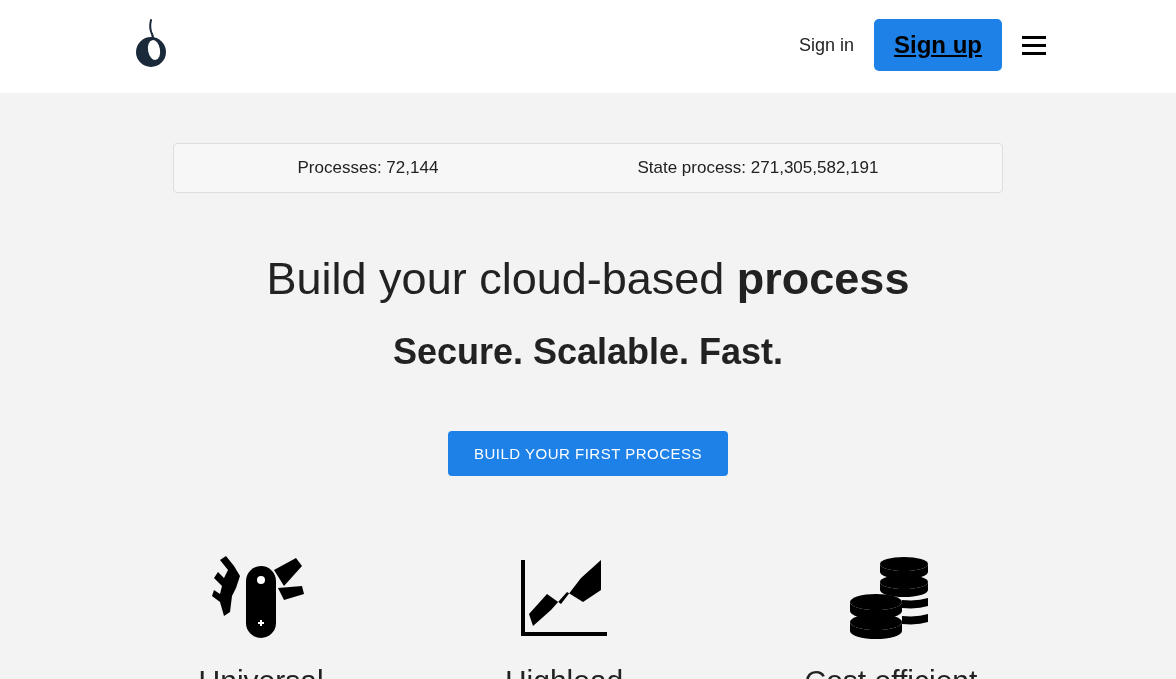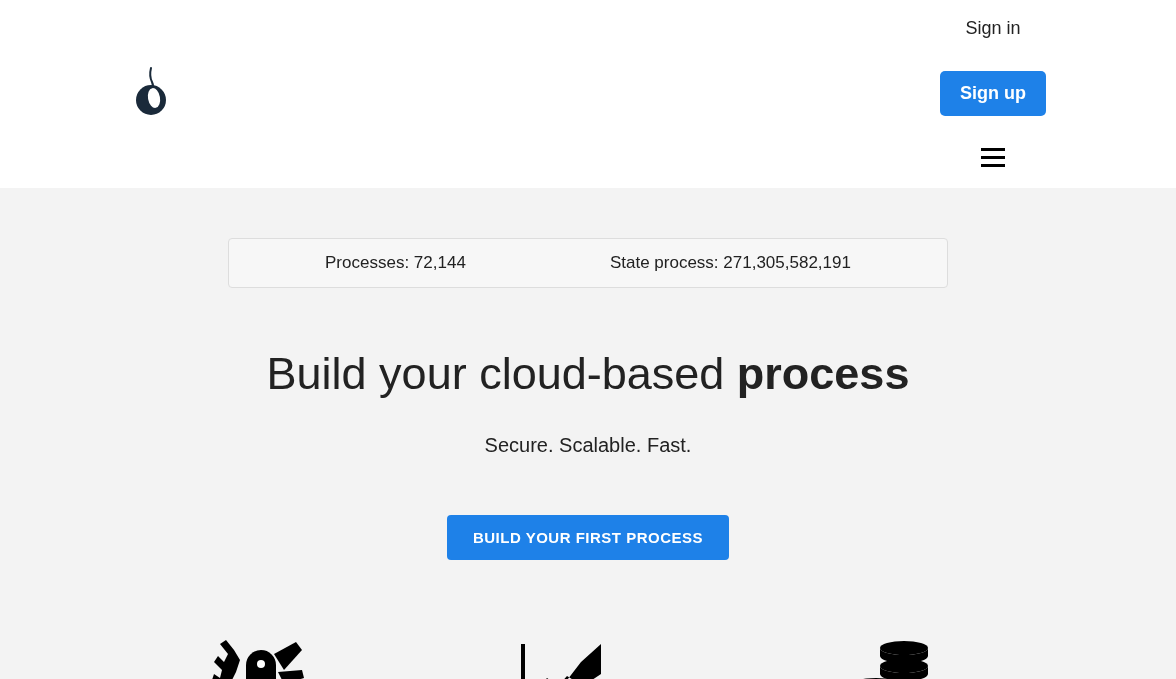--- a/index.html
+++ b/index.html
@@ -24,92 +24,92 @@
     }
     .brand-name {
       font-size: 28px;
       letter-spacing: 3px;
       color: #444;
       font-weight: 400;
     }
     .header-right {
       display: flex;
       align-items: center;
-      gap: 32px;
-      flex-direction: column;
+      gap: 20px;
     }
     .signin {
       color: #222;
       font-size: 18px;
       cursor: pointer;
       text-decoration: none;
     }
     .signup {
       background: #1e81e8;
-      color: #ffffff;
+      color: #000000;
       border: none;
       border-radius: 5px;
       padding: 12px 20px;
-      font-size: 18px;
+      font-size: 24px;
       font-weight: 600;
       cursor: pointer;
+      text-decoration: underline;
     }
     .hamburger {
       display: flex;
       flex-direction: column;
       gap: 5px;
       cursor: pointer;
     }
     .hamburger span {
       width: 24px;
       height: 3px;
       background: #000;
       display: block;
     }
     .hero {
       background: #f3f3f3;
       padding: 50px 0 0 0;
       text-align: center;
     }
     .stats-bar {
-      width: 720px;
+      width: 830px;
       margin: 0 auto 60px auto;
       background: #f7f7f7;
       border: 1px solid #ddd;
       border-radius: 4px;
       padding: 14px 24px;
       display: flex;
       justify-content: space-around;
       align-items: center;
       font-size: 17px;
       color: #222;
     }
     .headline {
       font-size: 45px;
       font-weight: 400;
       color: #222;
-      margin-bottom: 34px;
+      margin-bottom: 26px;
     }
     .headline strong {
       font-weight: 700;
     }
     .subhead {
-      font-size: 20px;
-      font-weight: 400;
+      font-size: 36px;
+      font-weight: 700;
       color: #222;
       margin-bottom: 58px;
     }
     .cta {
       background: #1e81e8;
       color: #fff;
       border: none;
       border-radius: 4px;
       padding: 14px 26px;
       font-size: 15px;
-      font-weight: 700;
+      font-weight: 400;
       letter-spacing: 0.5px;
       cursor: pointer;
       margin-bottom: 70px;
     }
     .features {
       display: flex;
       justify-content: space-around;
       width: 960px;
       margin: 0 auto;
       padding-bottom: 10px;

